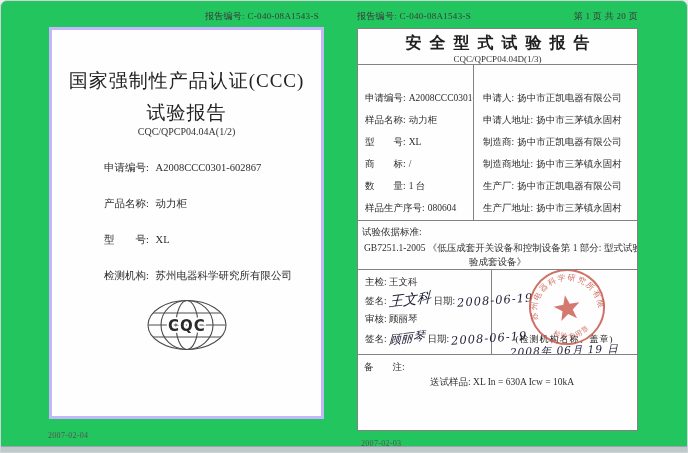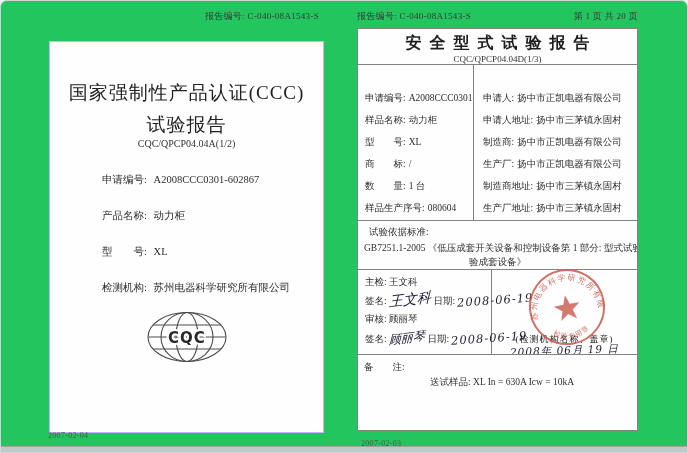--- a/index.html
+++ b/index.html
@@ -11,22 +11,22 @@
     border-radius:7px 7px 0 0;
     font-family:"Liberation Serif","DejaVu Serif",serif;
     color:#2e2e2e;
   }
   .abs { position:absolute; }
   .small { font-size:9px; letter-spacing:0.3px; color:#3a3a3a; }
 
   
   #left-page { position:absolute; left:0; top:0; width:344px; height:453px; }
   #left-box {
-    position:absolute; left:48px; top:40px; width:275px; height:392px;
-    border:1px solid #c4b5fd; background:#fefefe;
+    position:absolute; left:48px; top:26px; width:275px; height:392px;
+    border:3px solid #c4b5fd; background:#fefefe;
   }
   .lp-title { position:absolute; width:100%; text-align:center; font-size:19px; color:#222; letter-spacing:1px; }
   .lp-code  { position:absolute; width:100%; text-align:center; font-size:10px; color:#333; }
   .lp-field { position:absolute; left:52px; font-size:10.5px; color:#2c2c2c; white-space:nowrap; }
   .lp-field .val { margin-left:4px; }
   #cqc-logo-wrap { position:absolute; left:0; top:268px; width:100%; text-align:center; }
   .footer-date { font-size:8px; color:#555; letter-spacing:0.3px; }
 
   
   #right-page { position:absolute; left:352px; top:0; width:336px; height:453px; }
@@ -38,21 +38,21 @@
   .sec:last-child { border-bottom:none; }
   #sec-title { height:36px; text-align:center; }
   #rt-title { font-size:16px; font-weight:bold; letter-spacing:8px; padding-left:8px; margin-top:4px; color:#1e1e1e; }
   #rt-code { font-size:9px; margin-top:0px; color:#333; }
   #sec-info { height:156px; display:flex; }
   #info-left  { width:116px; border-right:1px solid #828282; padding:22px 0 0 7px; }
   #info-right { flex:1; padding:22px 0 0 9px; }
   .irow { height:22px; line-height:22px; font-size:9.5px; white-space:nowrap; overflow:hidden; color:#2c2c2c; }
   .irow .val { margin-left:3px; }
   #sec-standard { height:49px; font-size:9.5px; }
-  #sec-standard .hd { position:absolute; left:11px; top:5px; }
+  #sec-standard .hd { position:absolute; left:4px; top:5px; }
   #std-l1 { position:absolute; left:6px; top:21px; width:270px; white-space:nowrap; }
   #std-l2 { position:absolute; left:0; top:35px; width:100%; text-align:center; }
   #sec-conclusion { height:37px; font-size:9.5px; }
   #sec-conclusion .hd { position:absolute; left:6px; top:4px; }
   #concl-val { position:absolute; left:0; top:19px; width:100%; text-align:center; font-size:10.5px; letter-spacing:2px; color:#222; }
   #sec-sign { height:85px; display:flex; }
   #sign-left { width:134px; border-right:1px solid #828282; position:relative; font-size:9.5px; }
   #sign-right { flex:1; position:relative; font-size:9px; }
   .srow { position:absolute; left:7px; white-space:nowrap; }
   .hw  { display:inline-block; font-style:italic; font-size:14px; color:#20203a;
@@ -141,22 +141,22 @@
           <div class="irow"><span>样品名称:</span><span class="val">动力柜</span></div>
           <div class="irow"><span>型　　号:</span><span class="val">XL</span></div>
           <div class="irow"><span>商　　标:</span><span class="val">/</span></div>
           <div class="irow"><span>数　　量:</span><span class="val">1 台</span></div>
           <div class="irow"><span>样品生产序号:</span><span class="val">080604</span></div>
         </div>
         <div id="info-right">
           <div class="irow"><span>申请人:</span><span class="val">扬中市正凯电器有限公司</span></div>
           <div class="irow"><span>申请人地址:</span><span class="val">扬中市三茅镇永固村</span></div>
           <div class="irow"><span>制造商:</span><span class="val">扬中市正凯电器有限公司</span></div>
+          <div class="irow"><span>制造商地址:</span><span class="val">扬中市三茅镇永固村</span></div>
           <div class="irow"><span>生产厂:</span><span class="val">扬中市正凯电器有限公司</span></div>
-          <div class="irow"><span>制造商地址:</span><span class="val">扬中市三茅镇永固村</span></div>
           <div class="irow"><span>生产厂地址:</span><span class="val">扬中市三茅镇永固村</span></div>
         </div>
       </div>
 
       <div class="sec" id="sec-standard">
         <div class="hd">试验依据标准:</div>
         <div id="std-l1">GB7251.1-2005 《低压成套开关设备和控制设备第 1 部分: 型式试验和部分型式试</div>
         <div id="std-l2">验成套设备》</div>
       </div>
 

